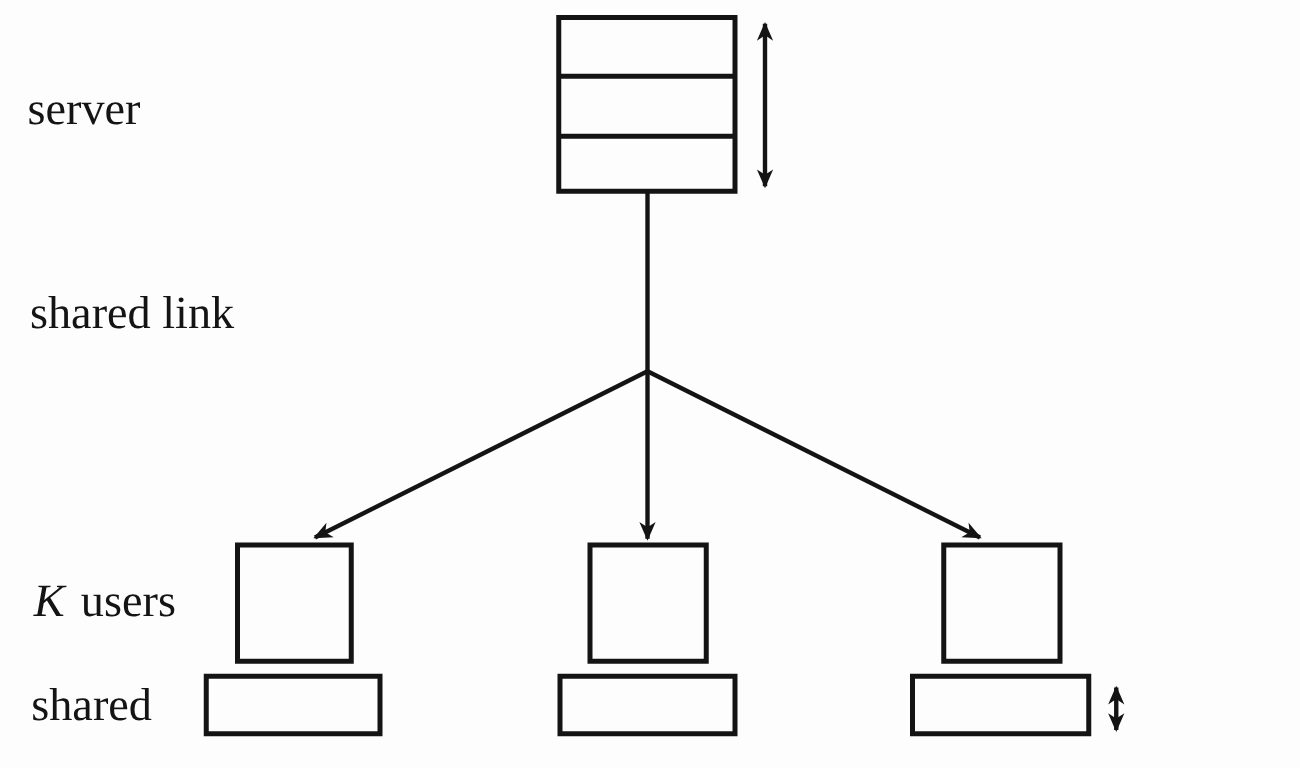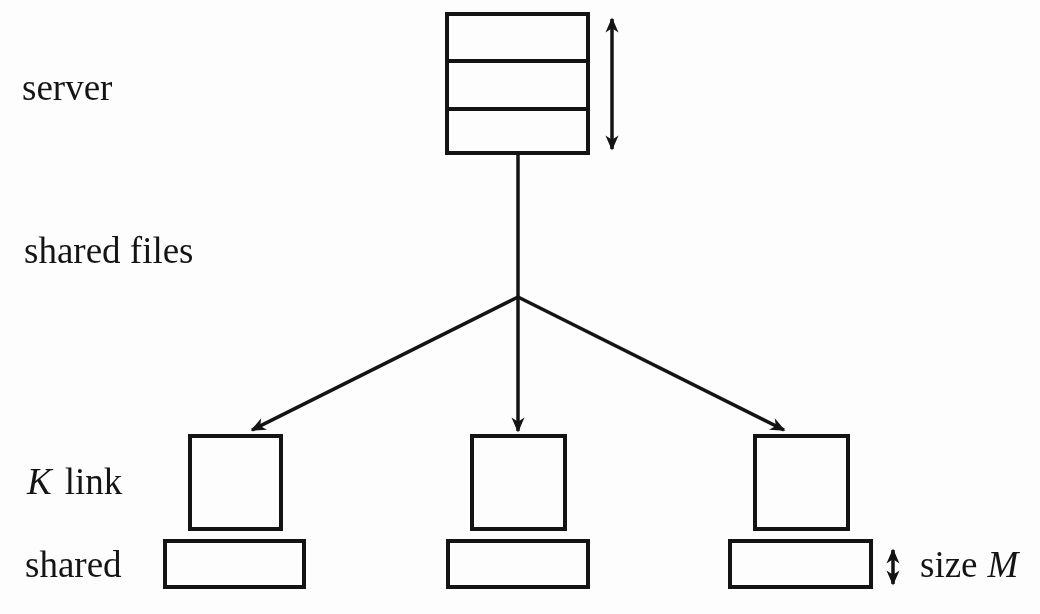--- a/index.html
+++ b/index.html
@@ -77,26 +77,23 @@
   <div class="box user-box user-1"></div>
   <div class="box user-box user-2"></div>
   <div class="box user-box user-3"></div>
 
   <div class="box cache-box cache-1"></div>
   <div class="box cache-box cache-2"></div>
   <div class="box cache-box cache-3"></div>
 
   <div class="lbl" style="left:22px; top:69px">server</div>
 
-  <div class="lbl" style="left:24px; top:232px">shared files</div>
+  <div class="lbl" style="left:24px; top:232px">shared link</div>
 
   <div class="lbl" style="left:27px; top:463px">
-    <span class="math">K</span><span class="word-gap">link</span>
+    <span class="math">K</span><span class="word-gap">users</span>
   </div>
 
   <div class="lbl" style="left:25px; top:546px">shared</div>
 
 
-  <div class="lbl" style="left:920px; top:546px">
-    <span>size</span><span class="math word-gap-sm">M</span>
-  </div>
 
 </div>
 
 </body></html>

